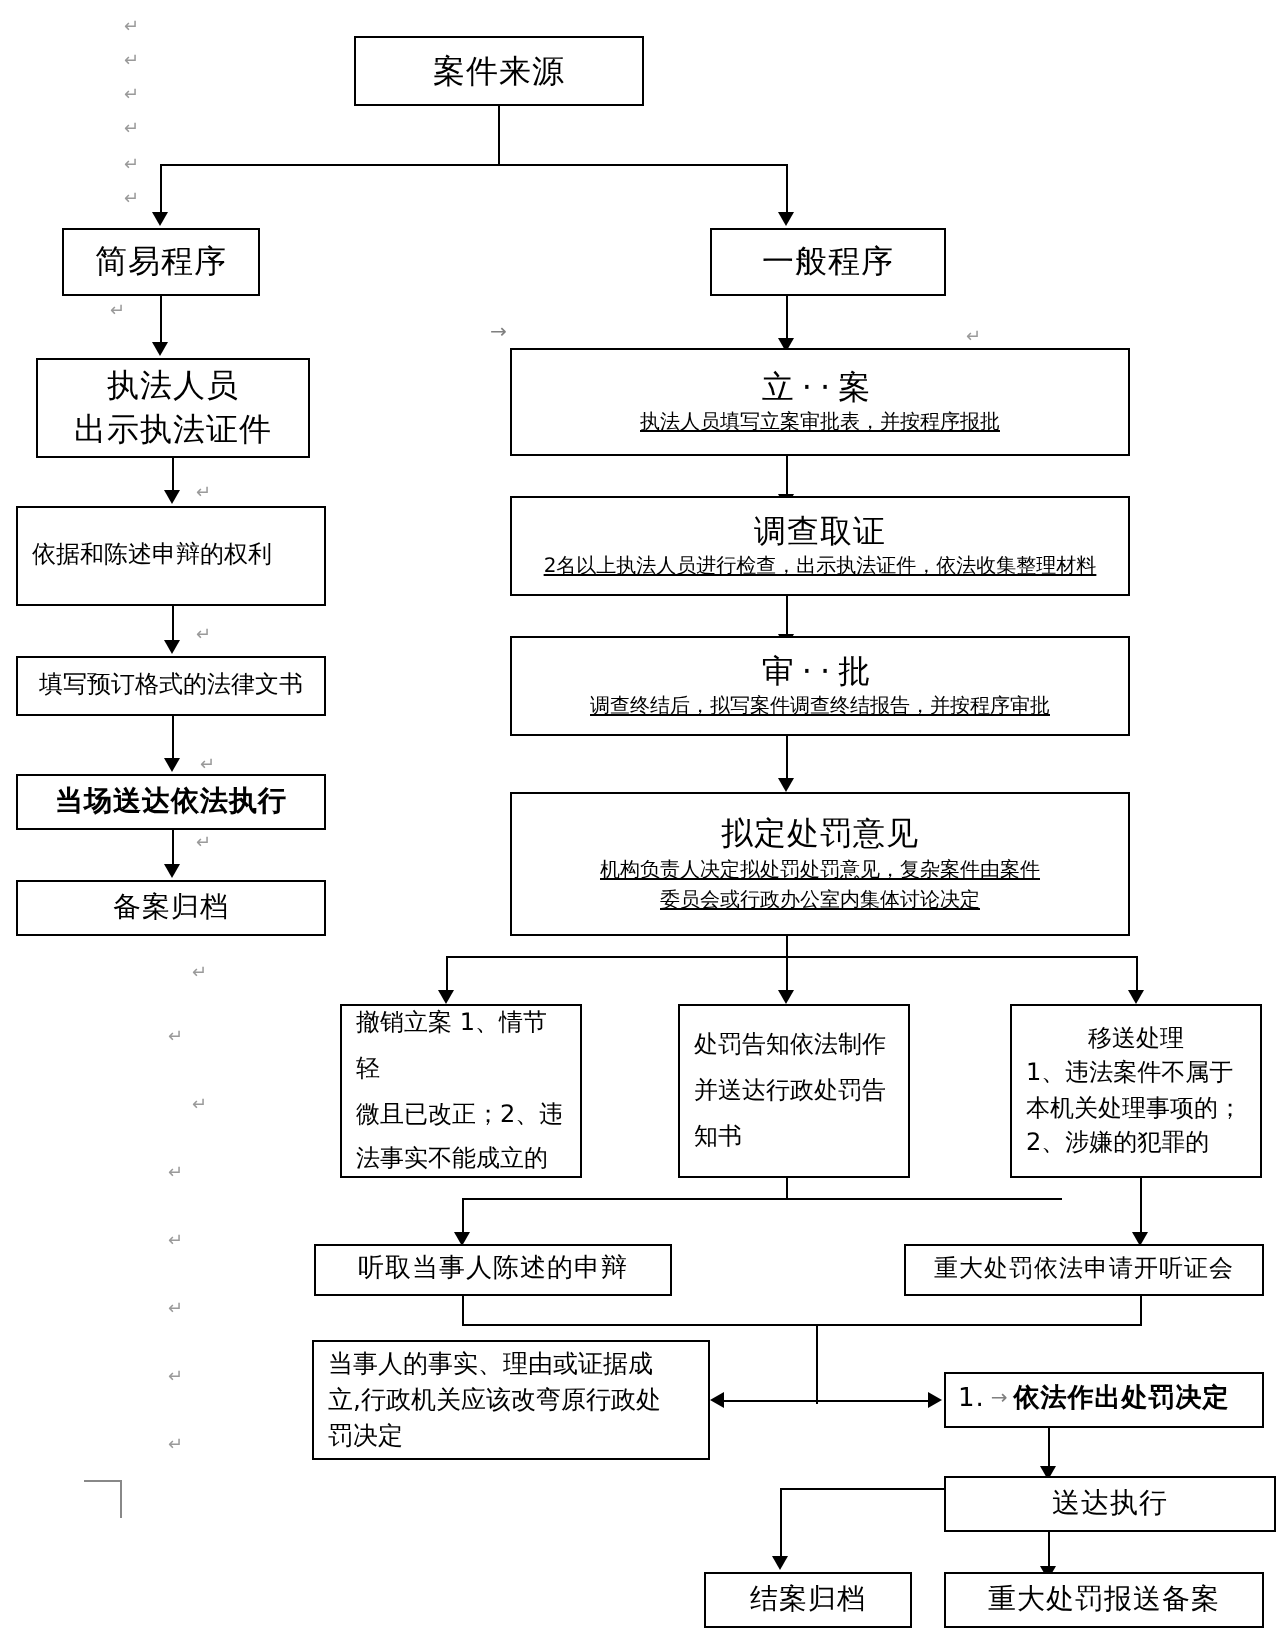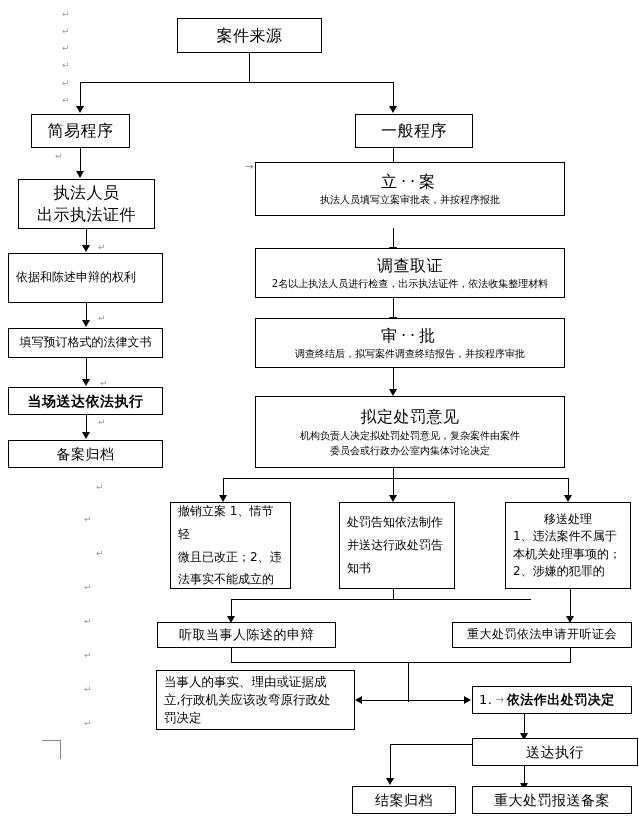--- a/index.html
+++ b/index.html
@@ -37,20 +37,21 @@
     white-space: nowrap;
   }
   .node .ttl.wide {
     letter-spacing: 4px;
   }
   .node .sub {
     font-size: 10px;
     line-height: 1.5;
     letter-spacing: 0px;
     padding: 0 4px;
+    text-decoration: underline;
   }
   .node .body {
     font-size: 12px;
     line-height: 1.9;
     letter-spacing: 0px;
     text-align: left;
     width: 100%;
     padding: 0 7px;
     box-sizing: border-box;
   }
@@ -241,21 +242,21 @@
   </div>
 
   <div class="node" style="left:8px; top:387px; width:155px; height:28px;font-weight:bold;">
     <span class="ttl" style="font-size:14px;">当场送达依法执行</span>
   </div>
 
   <div class="node" style="left:8px; top:440px; width:155px; height:28px;">
     <span class="ttl" style="font-size:14px;">备案归档</span>
   </div>
 
-  <div class="node" style="left:255px; top:162px; width:310px; height:54px;">
+  <div class="node" style="left:255px; top:174px; width:310px; height:54px;">
     <span class="ttl wide">立··案</span>
     <span class="sub">执法人员填写立案审批表，并按程序报批</span>
   </div>
 
   <div class="node" style="left:255px; top:248px; width:310px; height:50px;">
     <span class="ttl">调查取证</span>
     <span class="sub">2名以上执法人员进行检查，出示执法证件，依法收集整理材料</span>
   </div>
 
   <div class="node" style="left:255px; top:318px; width:310px; height:50px;">

